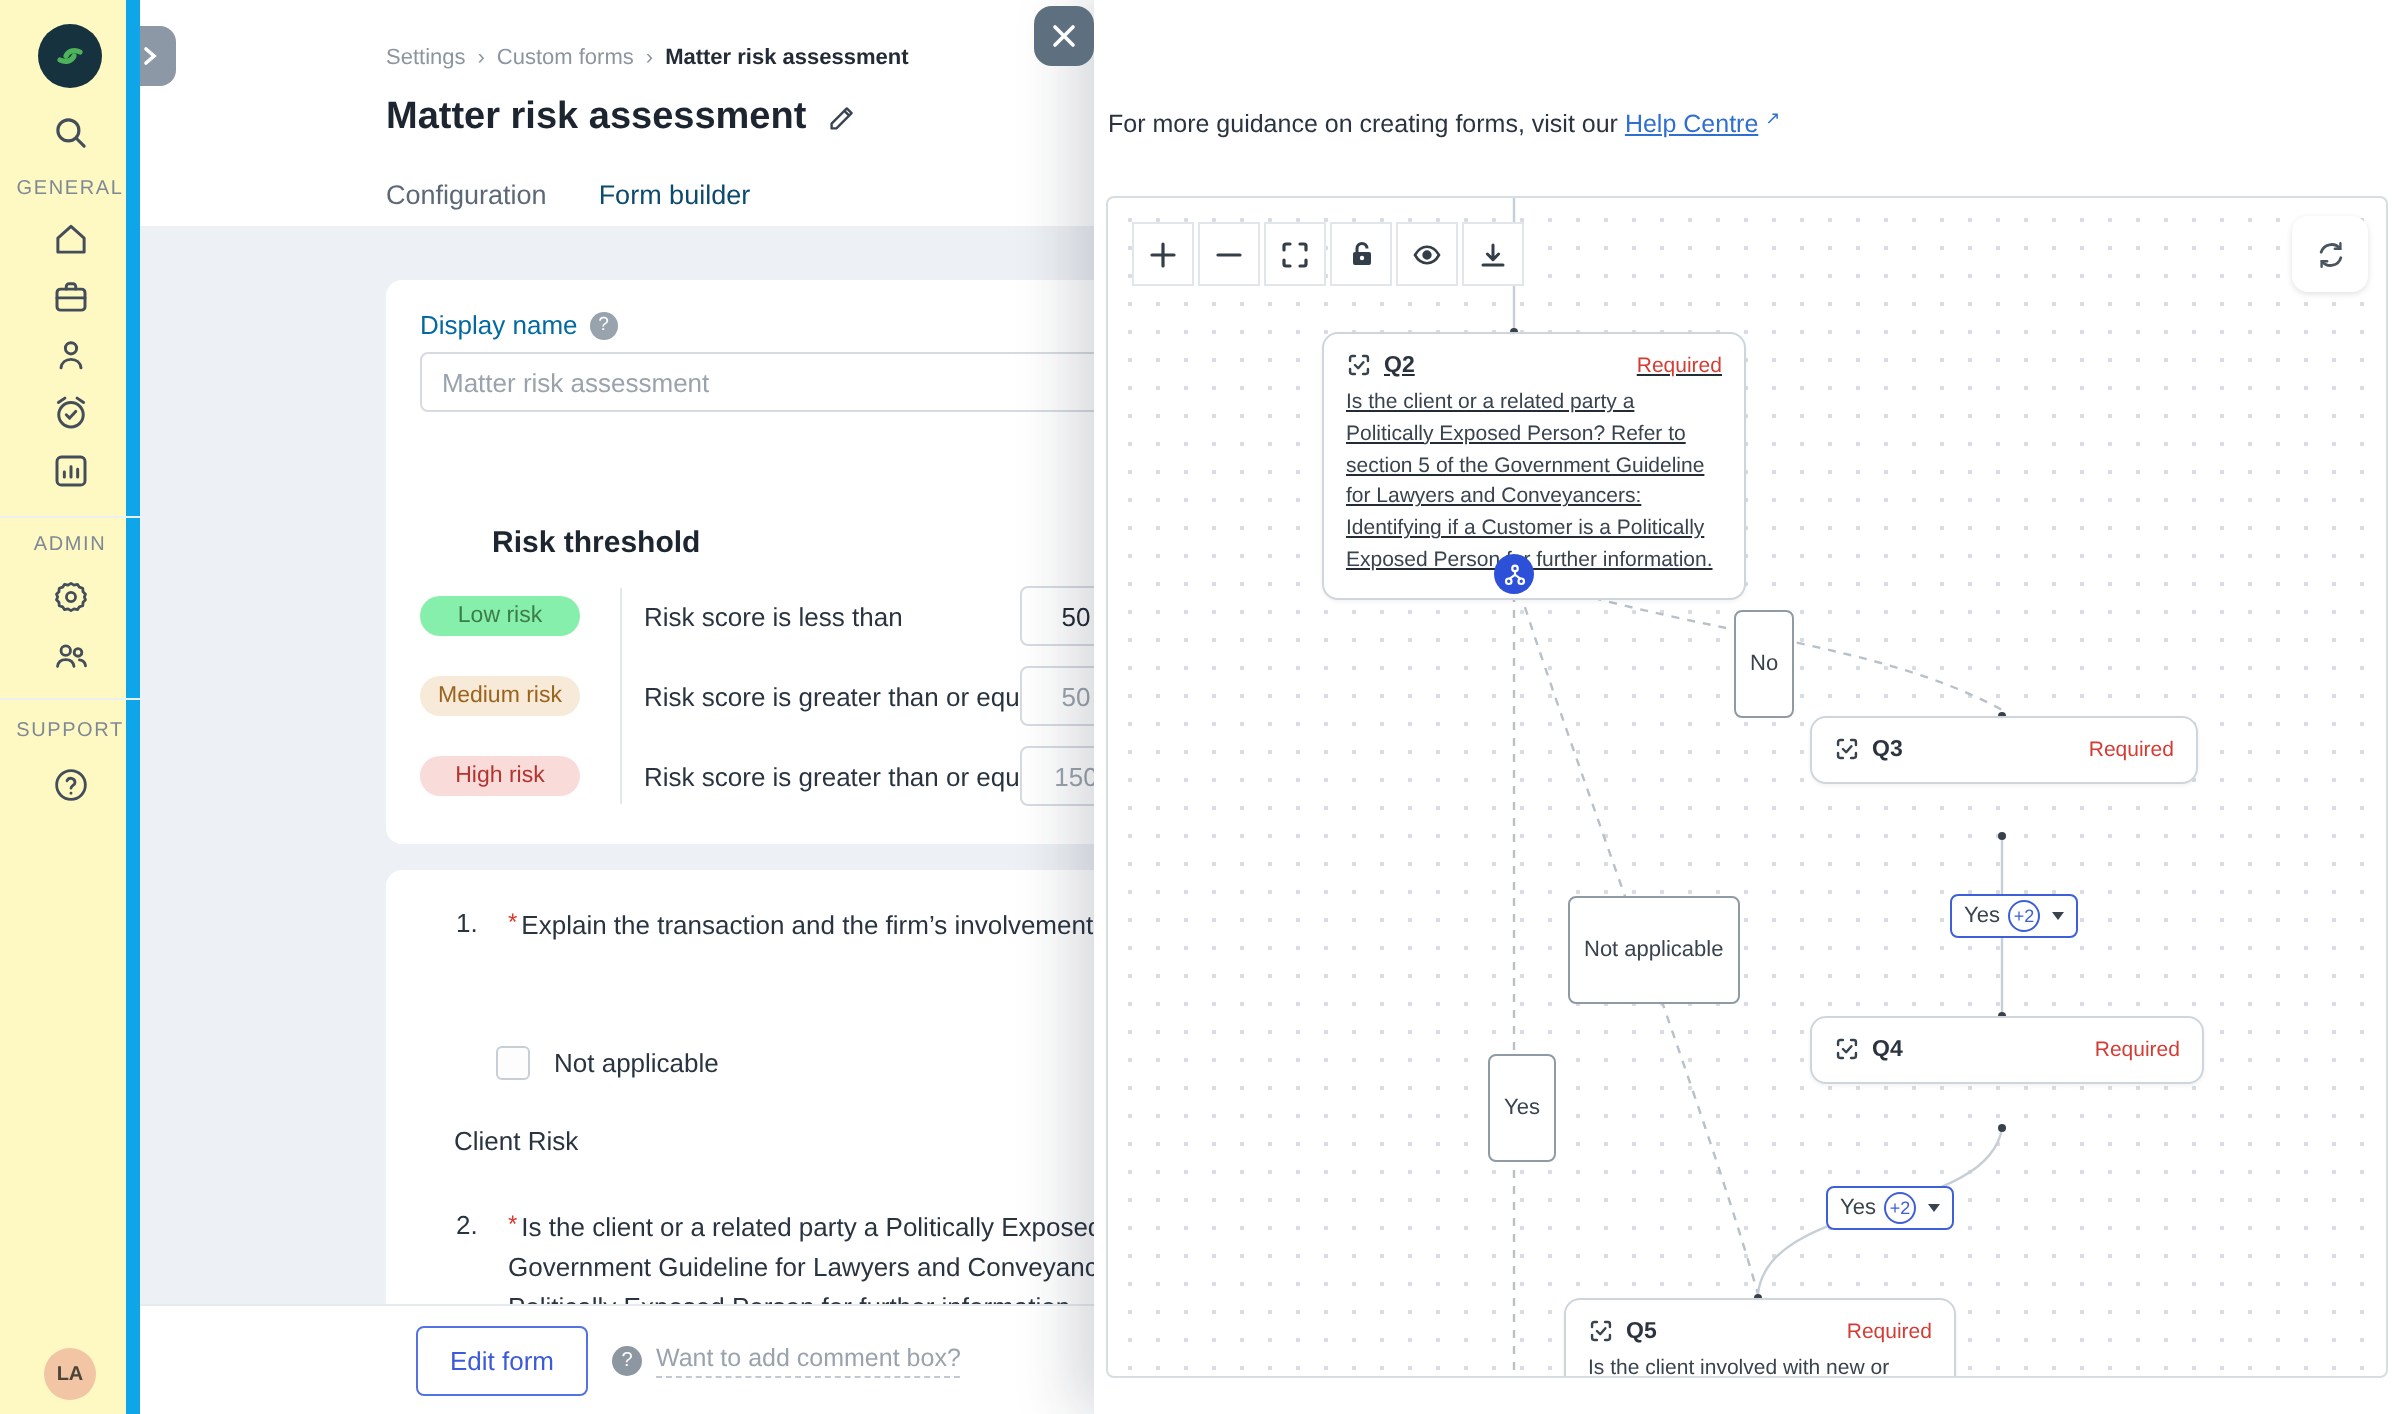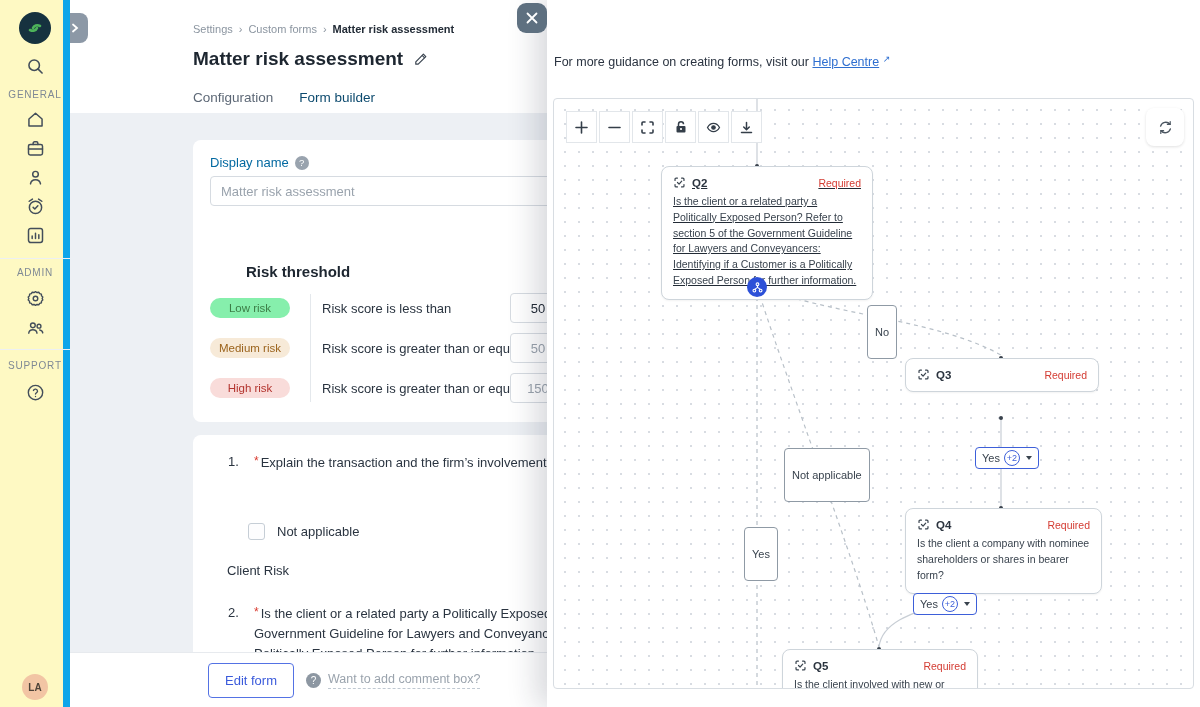--- a/index.html
+++ b/index.html
@@ -363,21 +363,20 @@
 
     <div class="node" id="node-q4">
       <div class="node-head">
         <svg width="13" height="13" viewBox="0 0 16 16" fill="none" stroke="#39434e" stroke-width="1.5" stroke-linecap="round" stroke-linejoin="round">
             <path d="M5.5 2.5H3.8A1.3 1.3 0 0 0 2.5 3.8v1.7M10.5 2.5h1.7a1.3 1.3 0 0 1 1.3 1.3v1.7M13.5 10.5v1.7a1.3 1.3 0 0 1-1.3 1.3h-1.7M5.5 13.5H3.8a1.3 1.3 0 0 1-1.3-1.3v-1.7"></path>
             <path d="M5.5 8l2 2 3.2-3.7"></path>
           </svg>
         <span class="node-id">Q4</span>
         <span class="node-req">Required</span>
       </div>
-      <div class="node-body">Is the client a company with nominee shareholders or shares in bearer form?</div>
     </div>
 
     <div class="node" id="node-q5">
       <div class="node-head">
         <svg width="13" height="13" viewBox="0 0 16 16" fill="none" stroke="#39434e" stroke-width="1.5" stroke-linecap="round" stroke-linejoin="round">
             <path d="M5.5 2.5H3.8A1.3 1.3 0 0 0 2.5 3.8v1.7M10.5 2.5h1.7a1.3 1.3 0 0 1 1.3 1.3v1.7M13.5 10.5v1.7a1.3 1.3 0 0 1-1.3 1.3h-1.7M5.5 13.5H3.8a1.3 1.3 0 0 1-1.3-1.3v-1.7"></path>
             <path d="M5.5 8l2 2 3.2-3.7"></path>
           </svg>
         <span class="node-id">Q5</span>
         <span class="node-req">Required</span>

